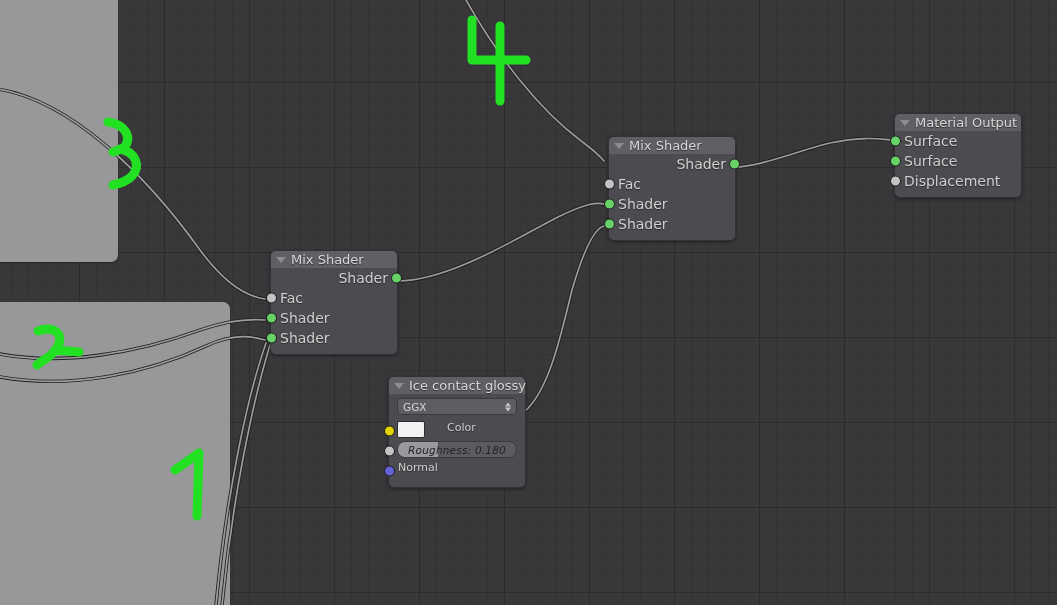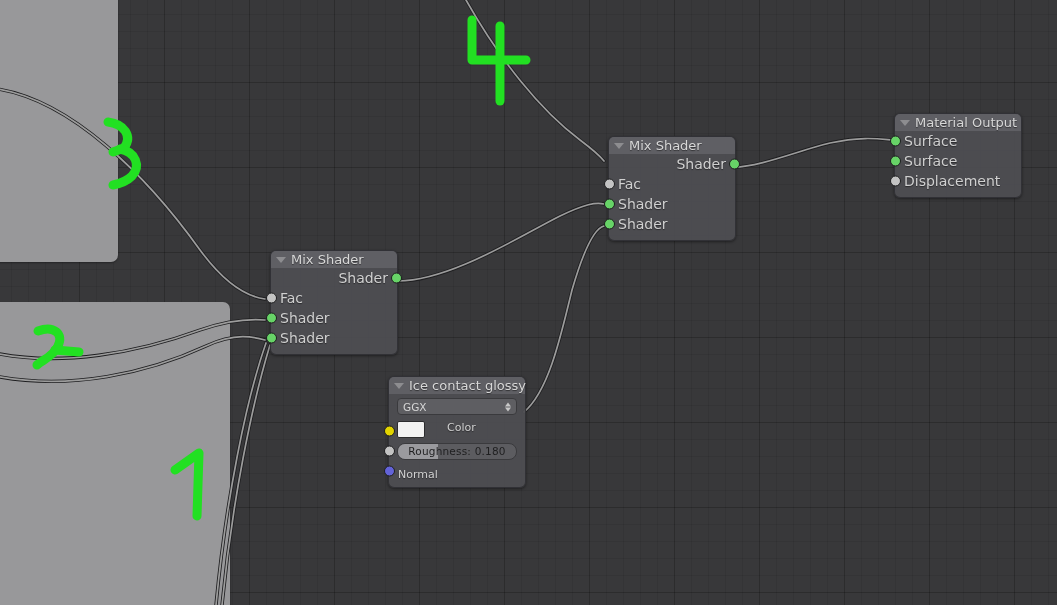--- a/index.html
+++ b/index.html
@@ -62,31 +62,31 @@
   .ar-dn{width:0;height:0;border-left:3px solid transparent;
          border-right:3px solid transparent;border-top:4px solid #c8c8c8;}
 
   .colorrow{position:relative;height:20px;display:flex;
             padding:0 8px;box-sizing:border-box;gap:8px;}
   .swatch{width:26px;height:15px;background:#f2f2f2;border:1px solid #2c2c2e;
           border-radius:2px;}
   .colorlabel{font-size:11px;color:#d0d0d0;margin-left:14px;
               text-shadow:0 1px 1px rgba(0,0,0,.45);}
 
-  .sliderrow{position:relative;height:20px;display:flex;align-items:center;
-             padding:0 8px;box-sizing:border-box;}
+  .sliderrow{position:relative;height:20px;display:flex;align-items:flex-start;
+             padding:0 8px;box-sizing:border-box;font-style:italic;}
   .slider{flex:1;height:15px;border-radius:8px;background:#5c5c60;
           border:1px solid #3a3a3d;position:relative;overflow:hidden;
           display:flex;align-items:center;justify-content:center;}
   .slider .fill{position:absolute;left:0;top:0;bottom:0;width:34%;
           background:#9a9a9e;}
   .slider .txt{position:relative;font-size:10.5px;color:#1f1f20;
           letter-spacing:.2px;}
 
-  .normalrow{position:relative;height:20px;display:flex;align-items:flex-end;
+  .normalrow{position:relative;height:20px;display:flex;align-items:flex-start;
              padding:0 9px;box-sizing:border-box;font-size:11px;color:#d0d0d0;
              text-shadow:0 1px 1px rgba(0,0,0,.45);}
 
   svg.links{position:absolute;left:0;top:0;width:1057px;height:605px;
             pointer-events:none;}
   svg.marks{position:absolute;left:0;top:0;width:1057px;height:605px;
             pointer-events:none;}
 </style>
 </head>
 <body>

